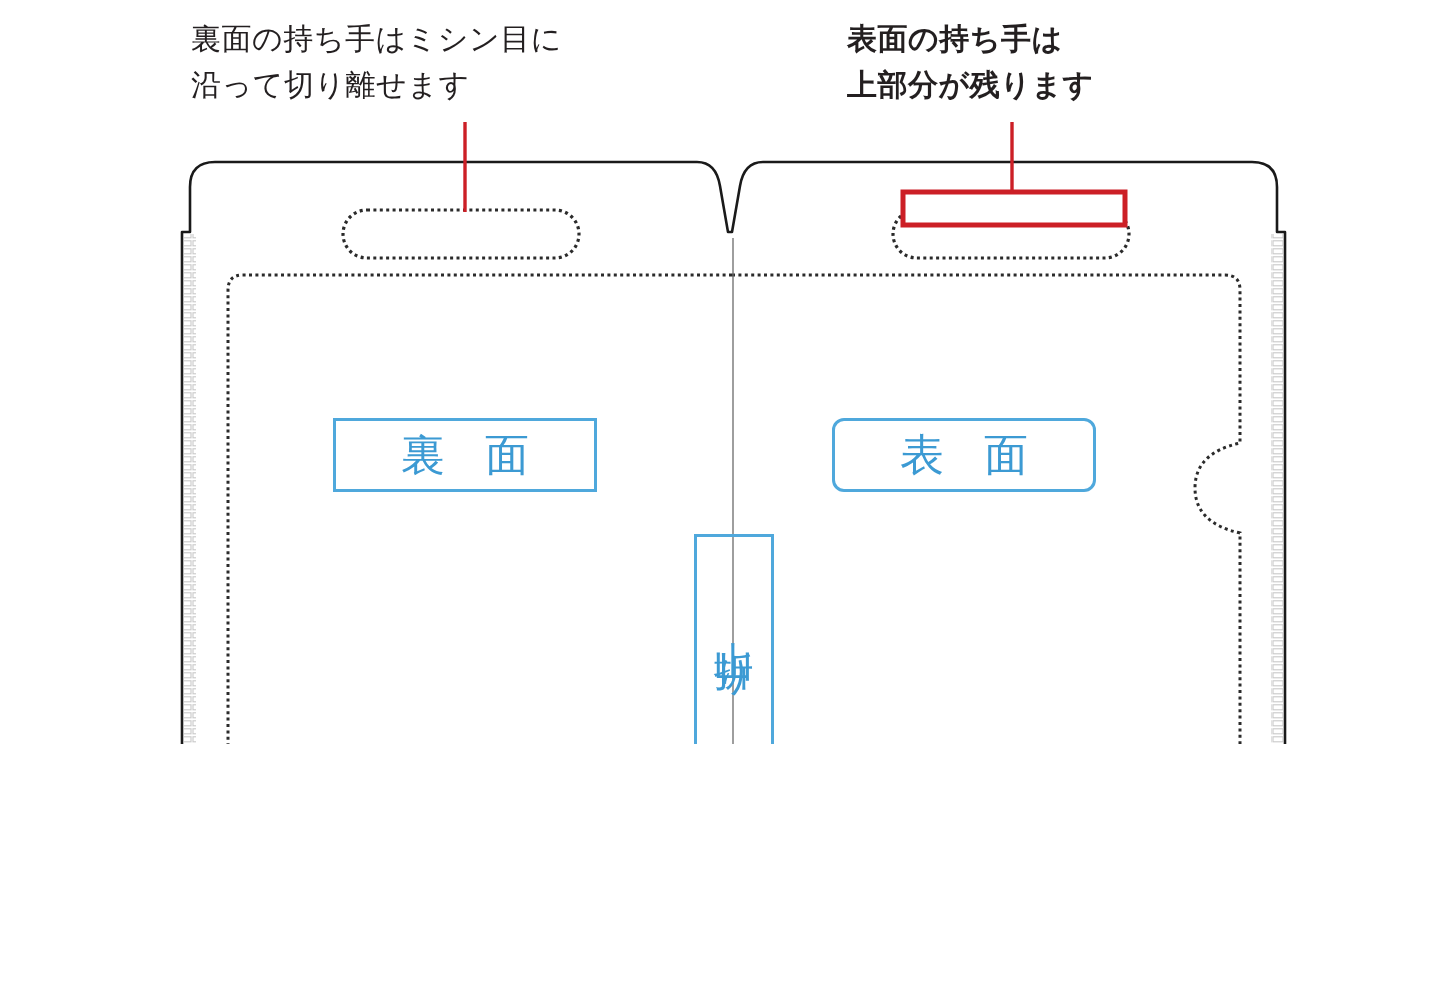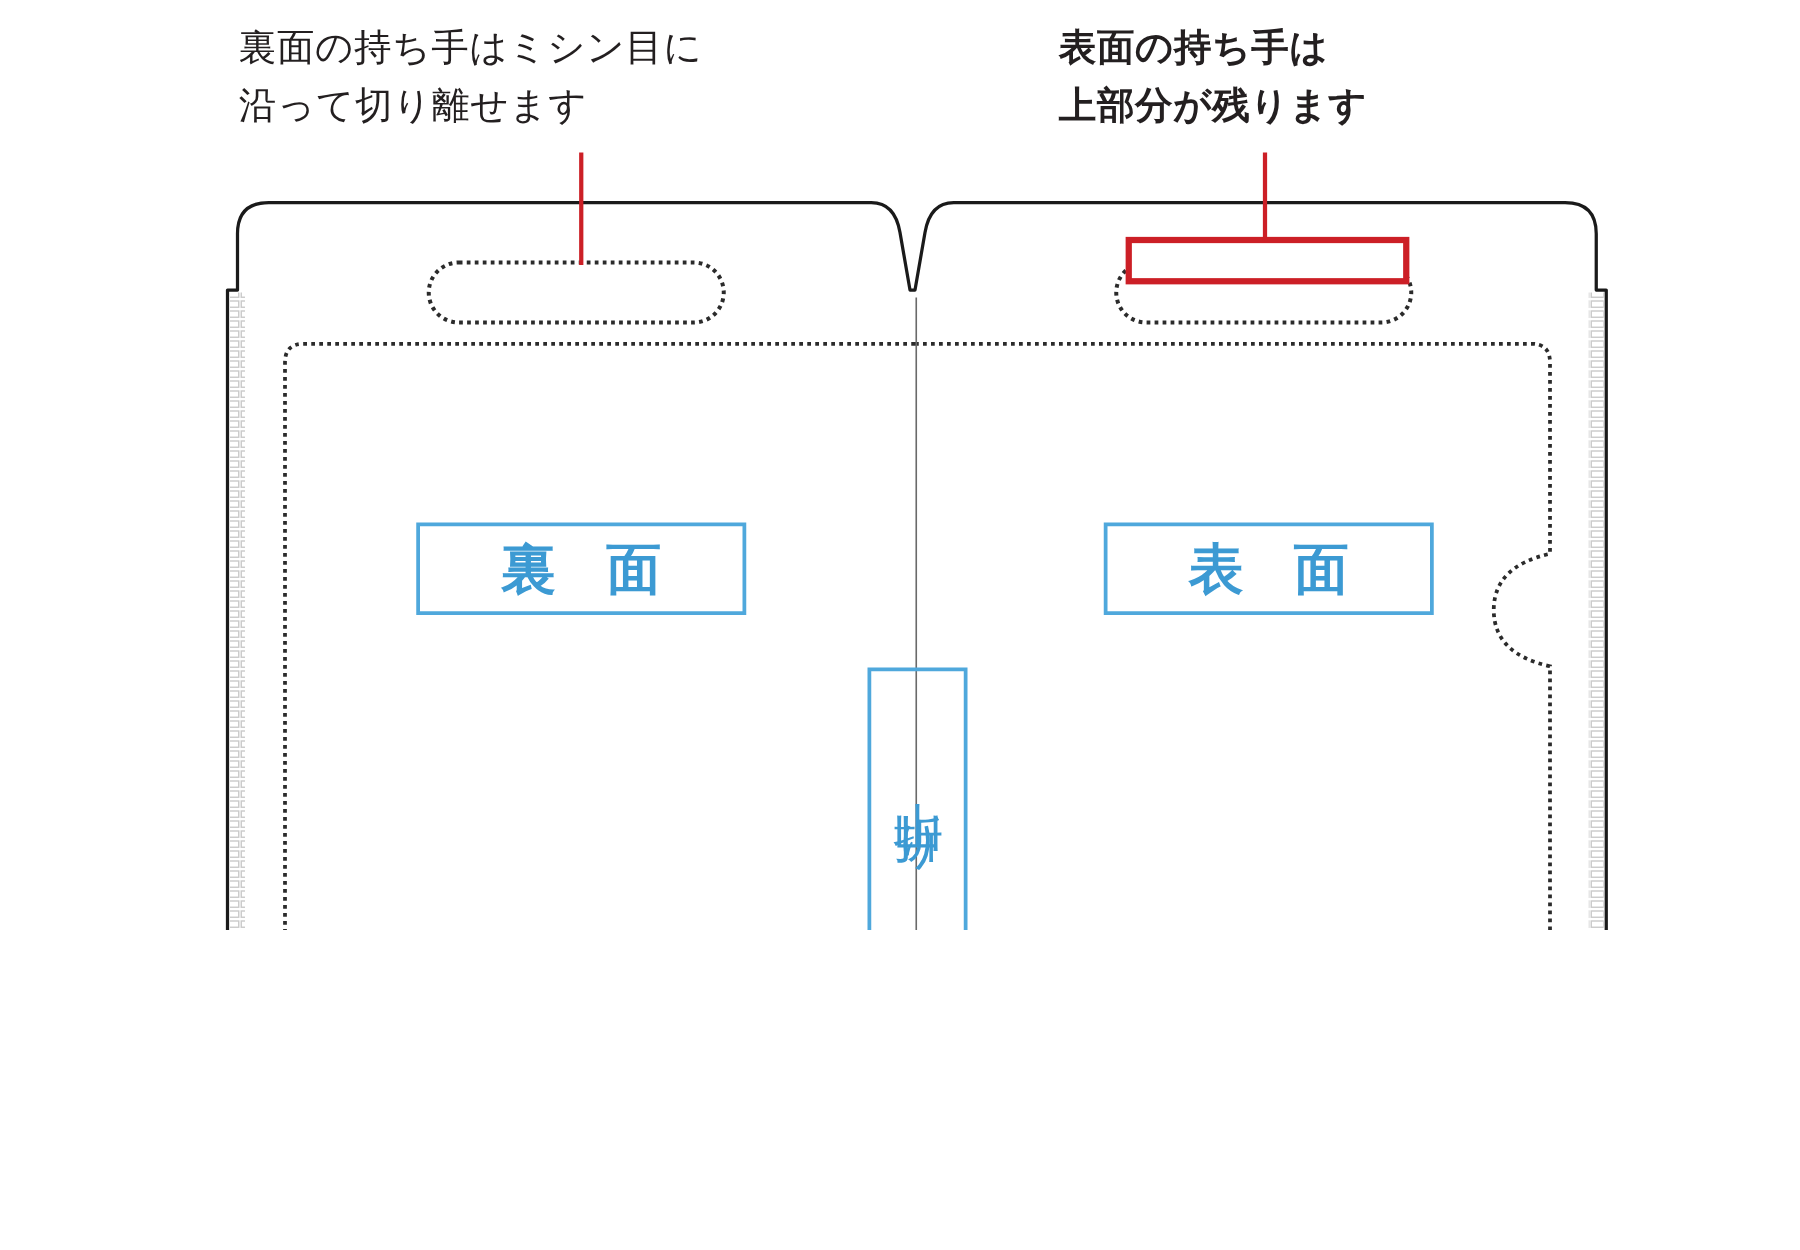--- a/index.html
+++ b/index.html
@@ -43,24 +43,23 @@
     display: flex;
     align-items: center;
     justify-content: center;
   }
   .face-box span {
     color: #3c9ad3;
     font-size: 44px;
     letter-spacing: 14px;
     text-indent: 14px;
     font-family: "Liberation Sans", "DejaVu Sans", sans-serif;
-    font-weight: bold;
   }
   #face-back  { left: 333px; top: 418px; width: 264px; height: 74px; }
-  #face-front { left: 883px; top: 418px; width: 264px; height: 74px; }
+  #face-front { left: 832px; top: 418px; width: 264px; height: 74px; border-radius: 12px; }
 
   #fold-box {
     position: absolute;
     left: 694px;
     top: 534px;
     width: 80px;
     height: 228px;
     border: 3px solid #4fa8dc;
     box-sizing: border-box;
     background: transparent;

